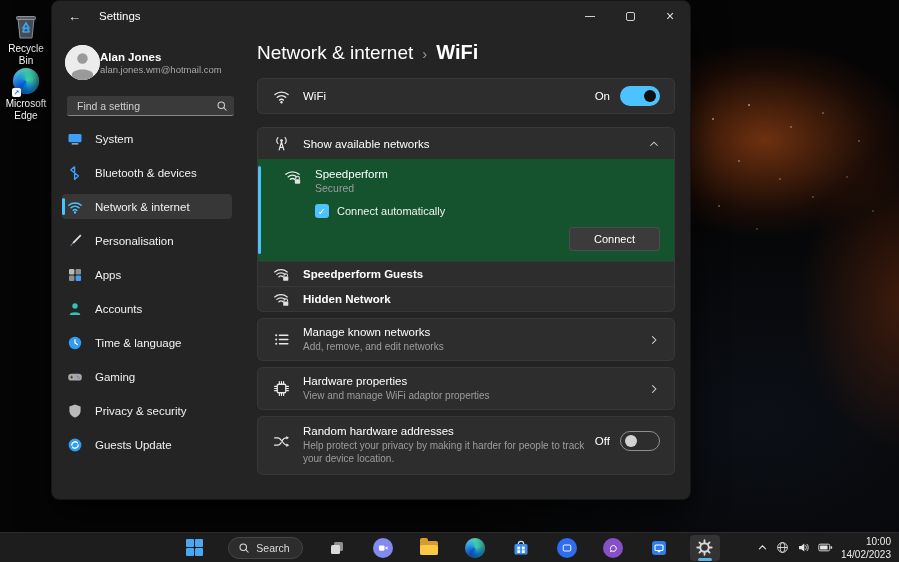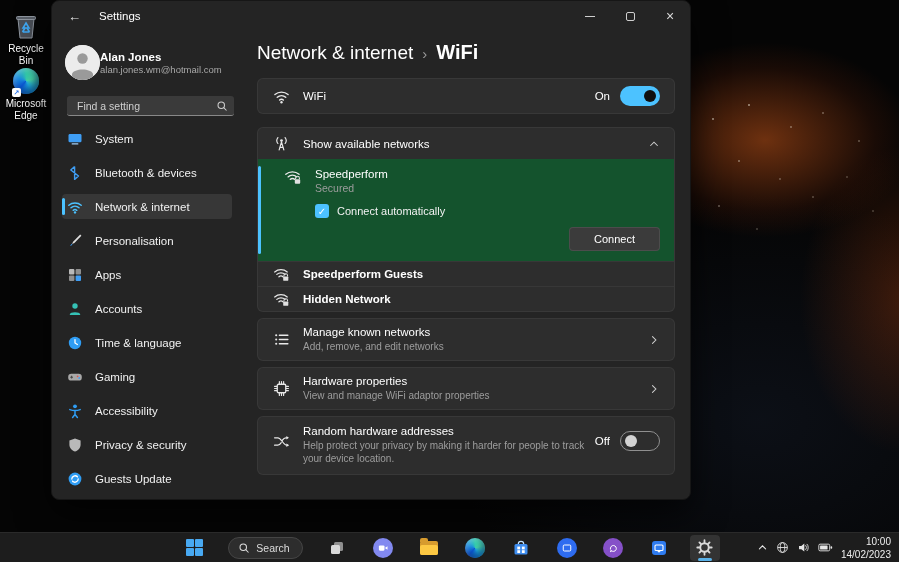--- a/index.html
+++ b/index.html
@@ -275,29 +275,20 @@
                 <path d="M4.6 6.8v2.8M3.2 8.2h2.8" stroke="#4a4a4a" stroke-width="1.1"></path>
                 <circle cx="10.6" cy="7.3" r=".9" fill="#d45555"></circle>
                 <circle cx="12.2" cy="9" r=".9" fill="#3f9ef5"></circle>
               </svg>
           </span>
             <span class="nv-lbl">Gaming</span>
         </div>
         <div class="nav-item">
           <span class="ic">
             <svg width="16" height="16" viewBox="0 0 16 16">
-                <circle cx="8" cy="3.3" r="1.9" fill="#2f9df4"></circle>
-                <path d="M2.8 6.6c3.4 1.3 7 1.3 10.4 0M8 8.3v3.2M8 11.5l-2.4 3M8 11.5l2.4 3" fill="none" stroke="#2f9df4" stroke-width="1.5" stroke-linecap="round"></path>
-              </svg>
-          </span>
-            <span class="nv-lbl">Accessibility</span>
-        </div>
-        <div class="nav-item">
-          <span class="ic">
-            <svg width="16" height="16" viewBox="0 0 16 16">
                 <path d="M8 1.4l5.6 2v4.2c0 4-3.1 6.4-5.6 7-2.5-.6-5.6-3-5.6-7V3.4z" fill="#b9b9b9"></path>
               </svg>
           </span>
             <span class="nv-lbl">Privacy &amp; security</span>
         </div>
         <div class="nav-item">
           <span class="ic">
             <svg width="16" height="16" viewBox="0 0 16 16">
                 <circle cx="8" cy="8" r="6.4" fill="#2f9df4"></circle>
                 <path d="M4.8 8a3.2 3.2 0 0 1 5.6-2.1M11.2 8a3.2 3.2 0 0 1-5.6 2.1" fill="none" stroke="#fff" stroke-width="1.3" stroke-linecap="round"></path>

